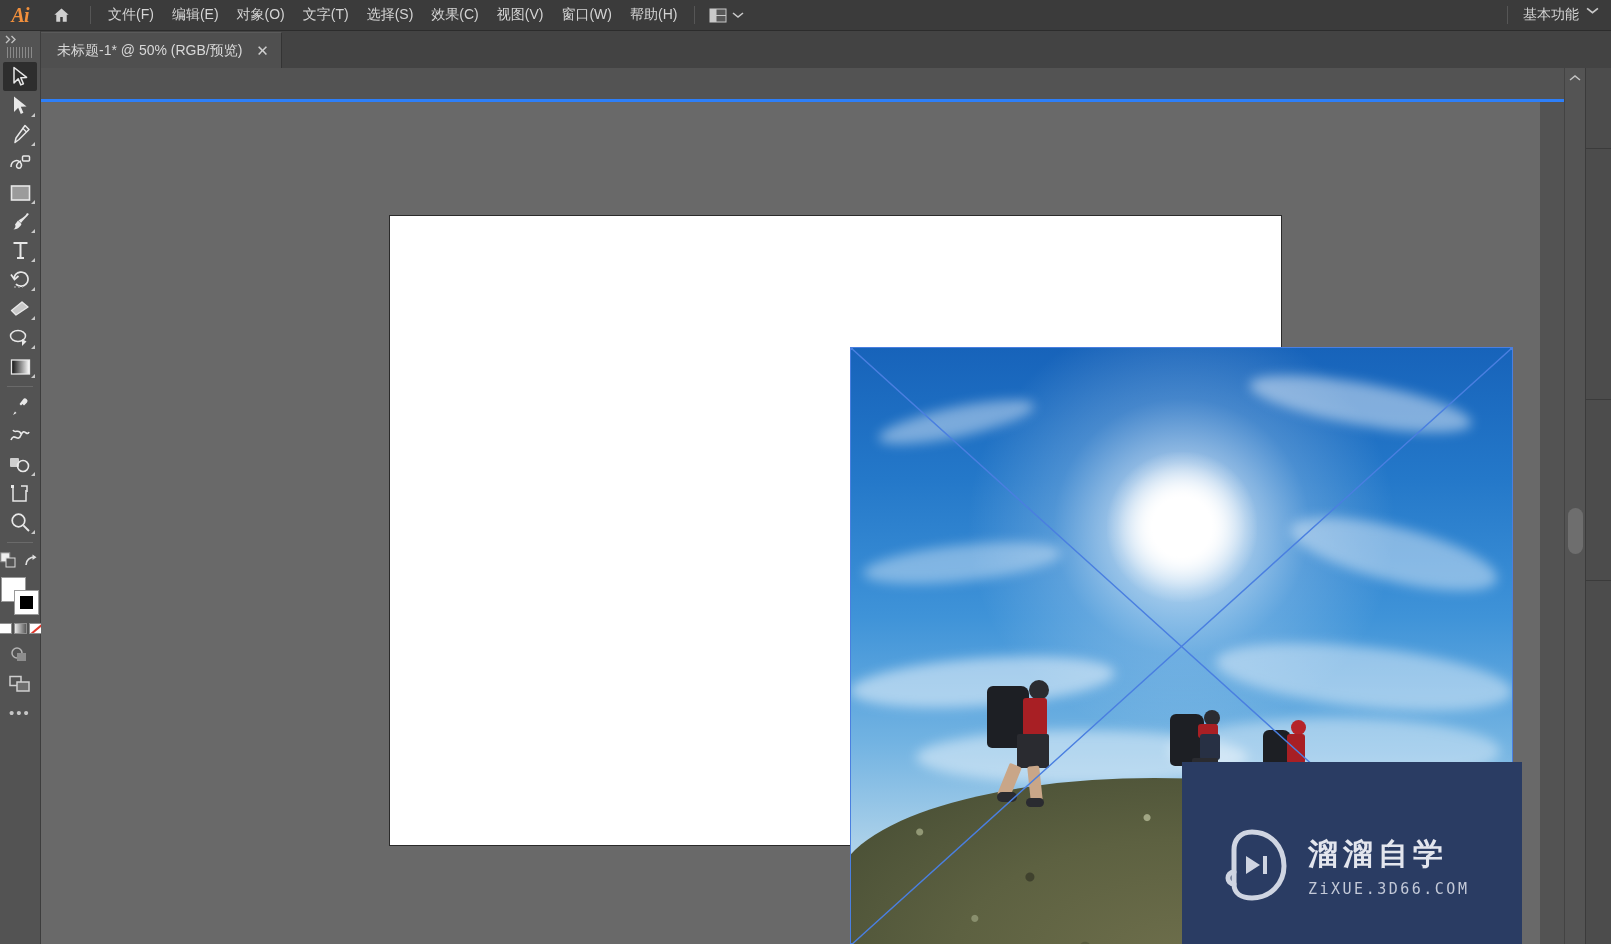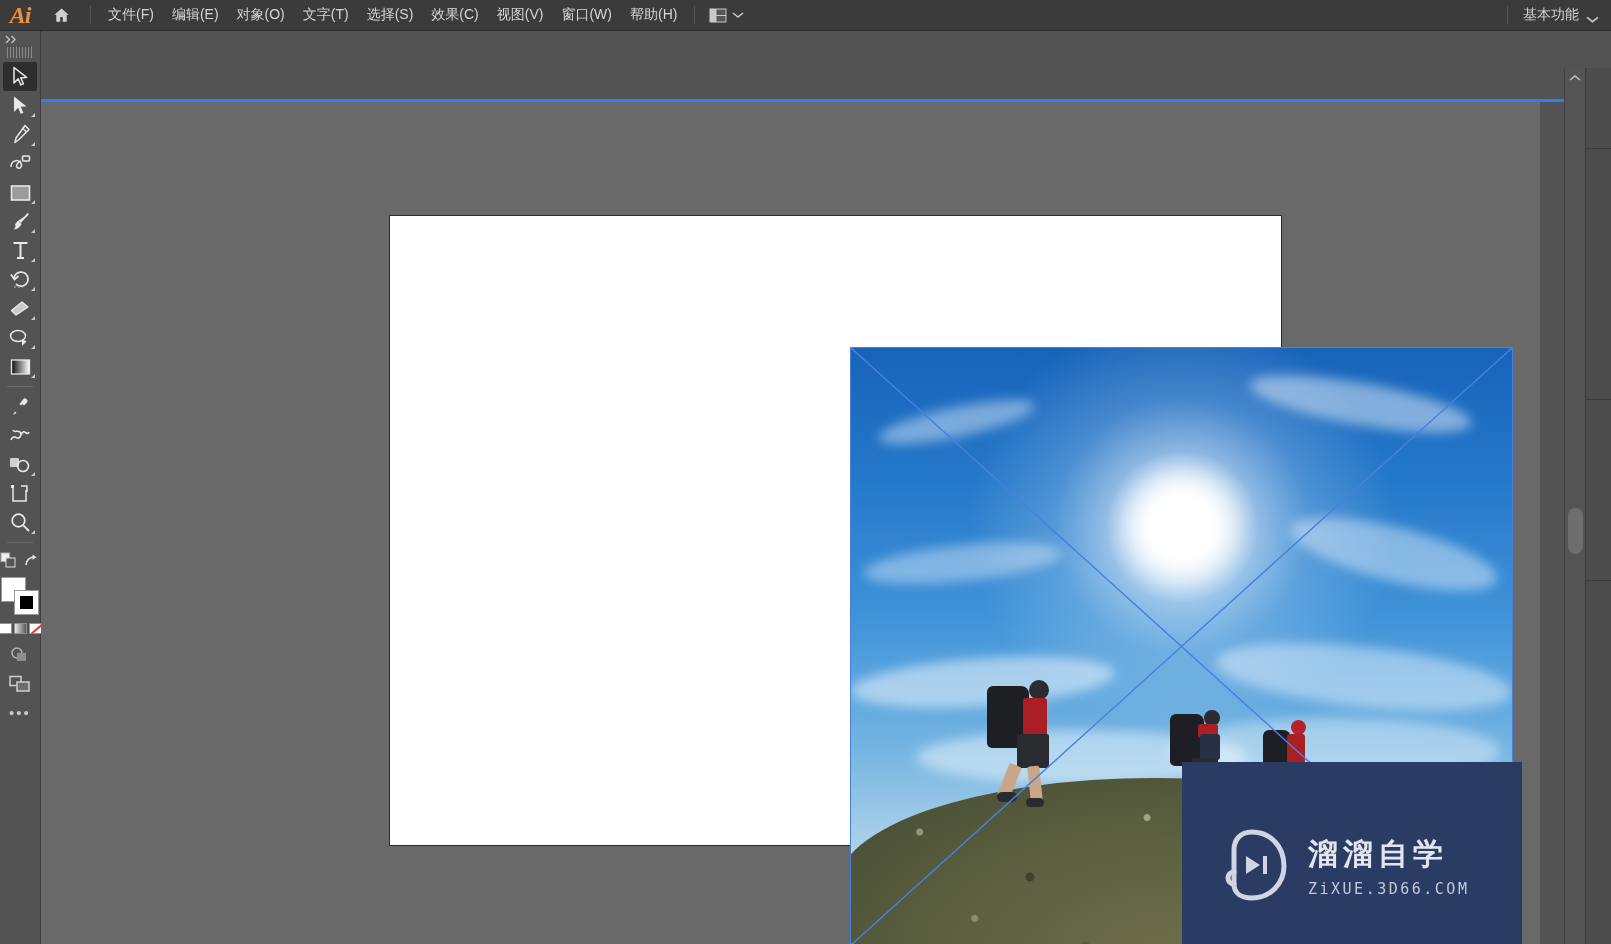--- a/index.html
+++ b/index.html
@@ -12,32 +12,32 @@
   .app { position: relative; width: 1611px; height: 944px; }
 
   
   .menubar {
     position: absolute; top: 0; left: 0; width: 1611px; height: 31px;
     background: #3b3b3b; display: flex; align-items: center;
     border-bottom: 1px solid #2c2c2c;
   }
   .ai-logo {
     width: 40px; text-align: center; color: #f08f3c;
-    font-size: 24px; font-weight: bold; font-style: italic;
+    font-size: 20px; font-weight: bold; font-style: italic;
     letter-spacing: -1px; font-family: "Liberation Serif", serif;
   }
   .home-btn { width: 42px; display: flex; align-items: center; justify-content: center; }
   .menu-sep { width: 1px; height: 18px; background: #565656; margin: 0 8px; }
   .menu-items { display: flex; align-items: center; }
   .menu-item {
     color: #d4d4d4; font-size: 14px; padding: 4px 9px; white-space: nowrap;
   }
   .arrange-btn { display: flex; align-items: center; gap: 5px; padding: 3px 6px; }
   .menubar-right {
-    margin-left: auto; display: flex; align-items: flex-end; gap: 7px;
+    margin-left: auto; display: flex; align-items: flex-start; gap: 7px;
     padding-right: 12px;
   }
   .ws-label { color: #d4d4d4; font-size: 14px; }
 
   
   .tabbar {
     position: absolute; top: 31px; left: 0; width: 1611px; height: 37px;
     background: #434343; display: flex; align-items: flex-end;
   }
   .tabbar-gutter { width: 41px; height: 100%; background: #535353; }
@@ -250,20 +250,27 @@
     </div>
     <div class="menubar-right">
       <div class="menu-sep"></div>
       <span class="ws-label">基本功能</span>
       <svg width="13" height="9" viewBox="0 0 12 8">
           <path d="M1 2l5 4 5-4" stroke="#c9c9c9" stroke-width="1.6" fill="none"></path>
         </svg>
     </div>
   </div>
 
+  <div class="tabbar">
+    <div class="tabbar-gutter"></div>
+    <div class="doc-tab">
+      <span class="doc-tab-title">未标题-1* @ 50% (RGB/预览)</span>
+      <span class="tab-close">✕</span>
+    </div>
+  </div>
 
   <div class="blue-rule"></div>
 
   <div class="toolbar">
     <div class="tb-expand">
       <svg width="13" height="9" viewBox="0 0 13 9">
           <path d="M1 1l3.5 3.5L1 8M6.5 1L10 4.5 6.5 8" stroke="#c2c2c2" stroke-width="1.4" fill="none"></path>
         </svg>
     </div>
     <div class="tb-grip"></div>

